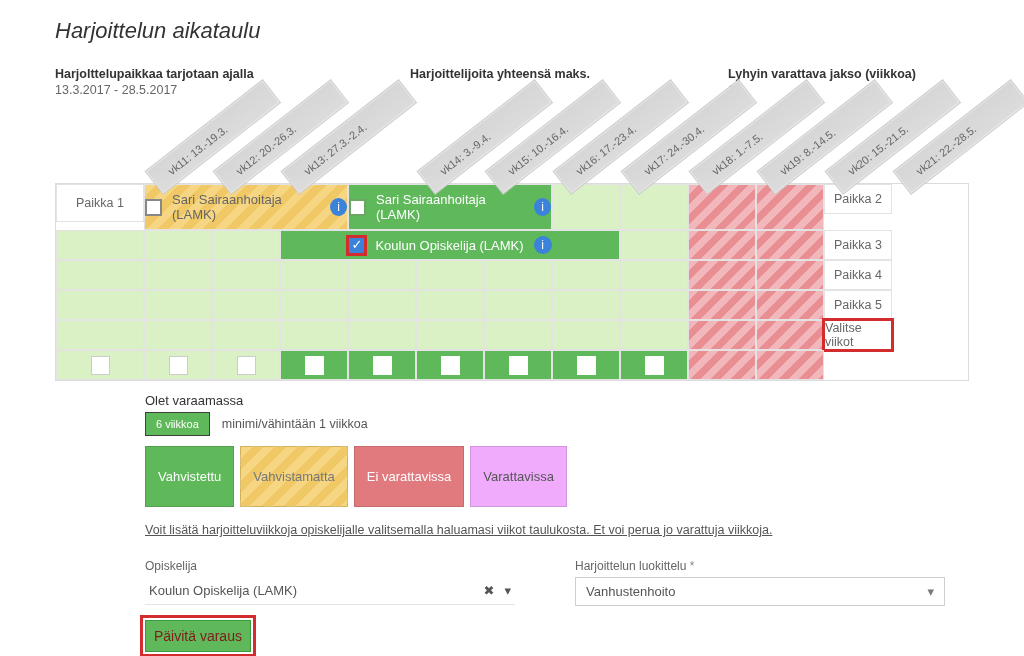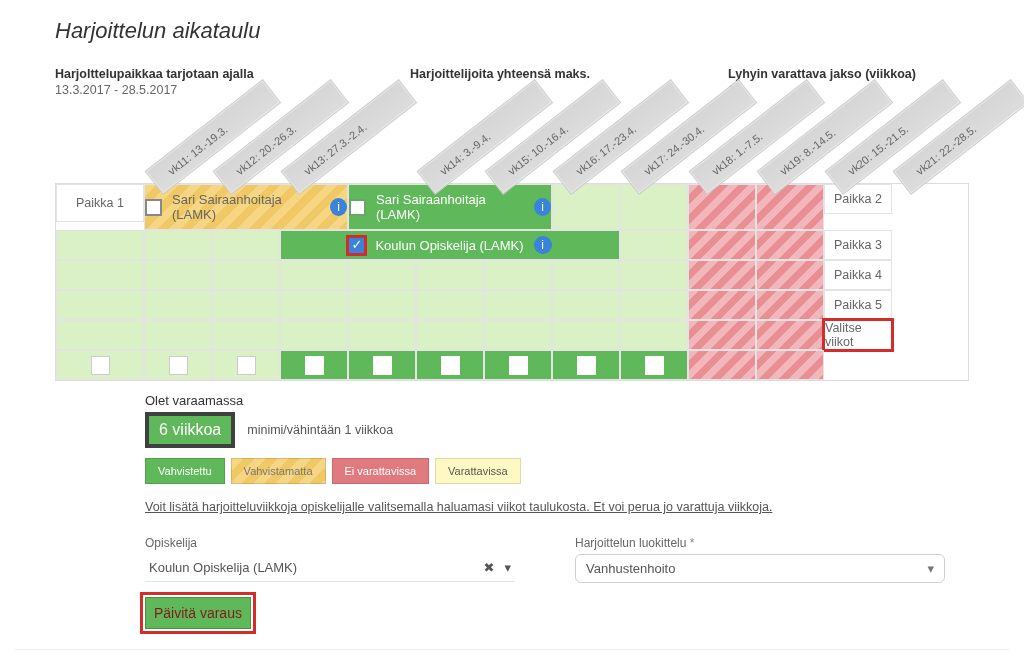--- a/index.html
+++ b/index.html
@@ -137,43 +137,43 @@
   }
   .valcell.dg .box{ border-color:#fff;}
   .valcell.dg .box::after{content:'✓'; font-size:14px;}
 
   
   .below{
     margin-left:90px; margin-top:12px; max-width:800px;
   }
   .groupline{ display:flex; align-items:center; gap:12px; margin-bottom:10px;}
   .badge-green{
-    background:#5fb85a;color:#fff;padding:5px 10px;border:4px solid #404040;font-size:16px;
+    background:#5fb85a;color:#fff;padding:5px 10px;border:1px solid #404040;font-size:11px;
   }
   .mintxt{ color:#555; font-size:12.5px;}
   .legend-row{ display:flex; gap:6px; margin-bottom:16px;}
-  .legend{ padding:6px 12px; color:#fff; font-size:11px; border:1px solid rgba(0,0,0,.12);}
+  .legend{ padding:22px 12px; color:#fff; font-size:13px; border:1px solid rgba(0,0,0,.12);}
   .lg-confirmed{ background:#5fb85a;}
   .lg-pending{ color:#777; background: repeating-linear-gradient(135deg, #f6d683 0 8px, #f0c966 8px 16px);}
   .lg-notres{ background:#e07a7e;}
-  .lg-avail{ background:#fef9c3; color:#555;}
+  .lg-avail{ background:#f0abfc; color:#555;}
   .desc{ color:#555; font-size:12.5px; margin-bottom:22px;text-decoration:underline;}
   .form-row{ display:flex; gap:60px;}
   .form-col{ flex:1;}
   .flab{ color:#666; font-size:12px; margin-bottom:4px; display:block;}
   .student-display{
     display:flex;justify-content:space-between;align-items:center;
     border-bottom:1px solid #e5e5e5;padding:6px 4px;color:#555;
   }
   .student-display .ctrls{ display:flex; gap:10px; color:#555;}
   .x{ cursor:pointer;}
   .dd{
     display:flex;justify-content:space-between;align-items:center;
     border:1px solid #cfcfcf;background:#fff;color:#555;
-    padding:6px 10px; border-radius:6px;
+    padding:6px 10px; border-radius:0;
   }
   .dd .caret{ color:#777;}
   .btn{
     display:inline-block;margin-top:14px;
     background:#5fb85a;color:#7f1d1d;border:1px solid #399a3e;
     padding:7px 8px;font-size:14px;text-align:left;
   }
   .redbox{ outline:3px solid #d42c2c; outline-offset:2px;}
   .star{ color:#888;}
 </style>

